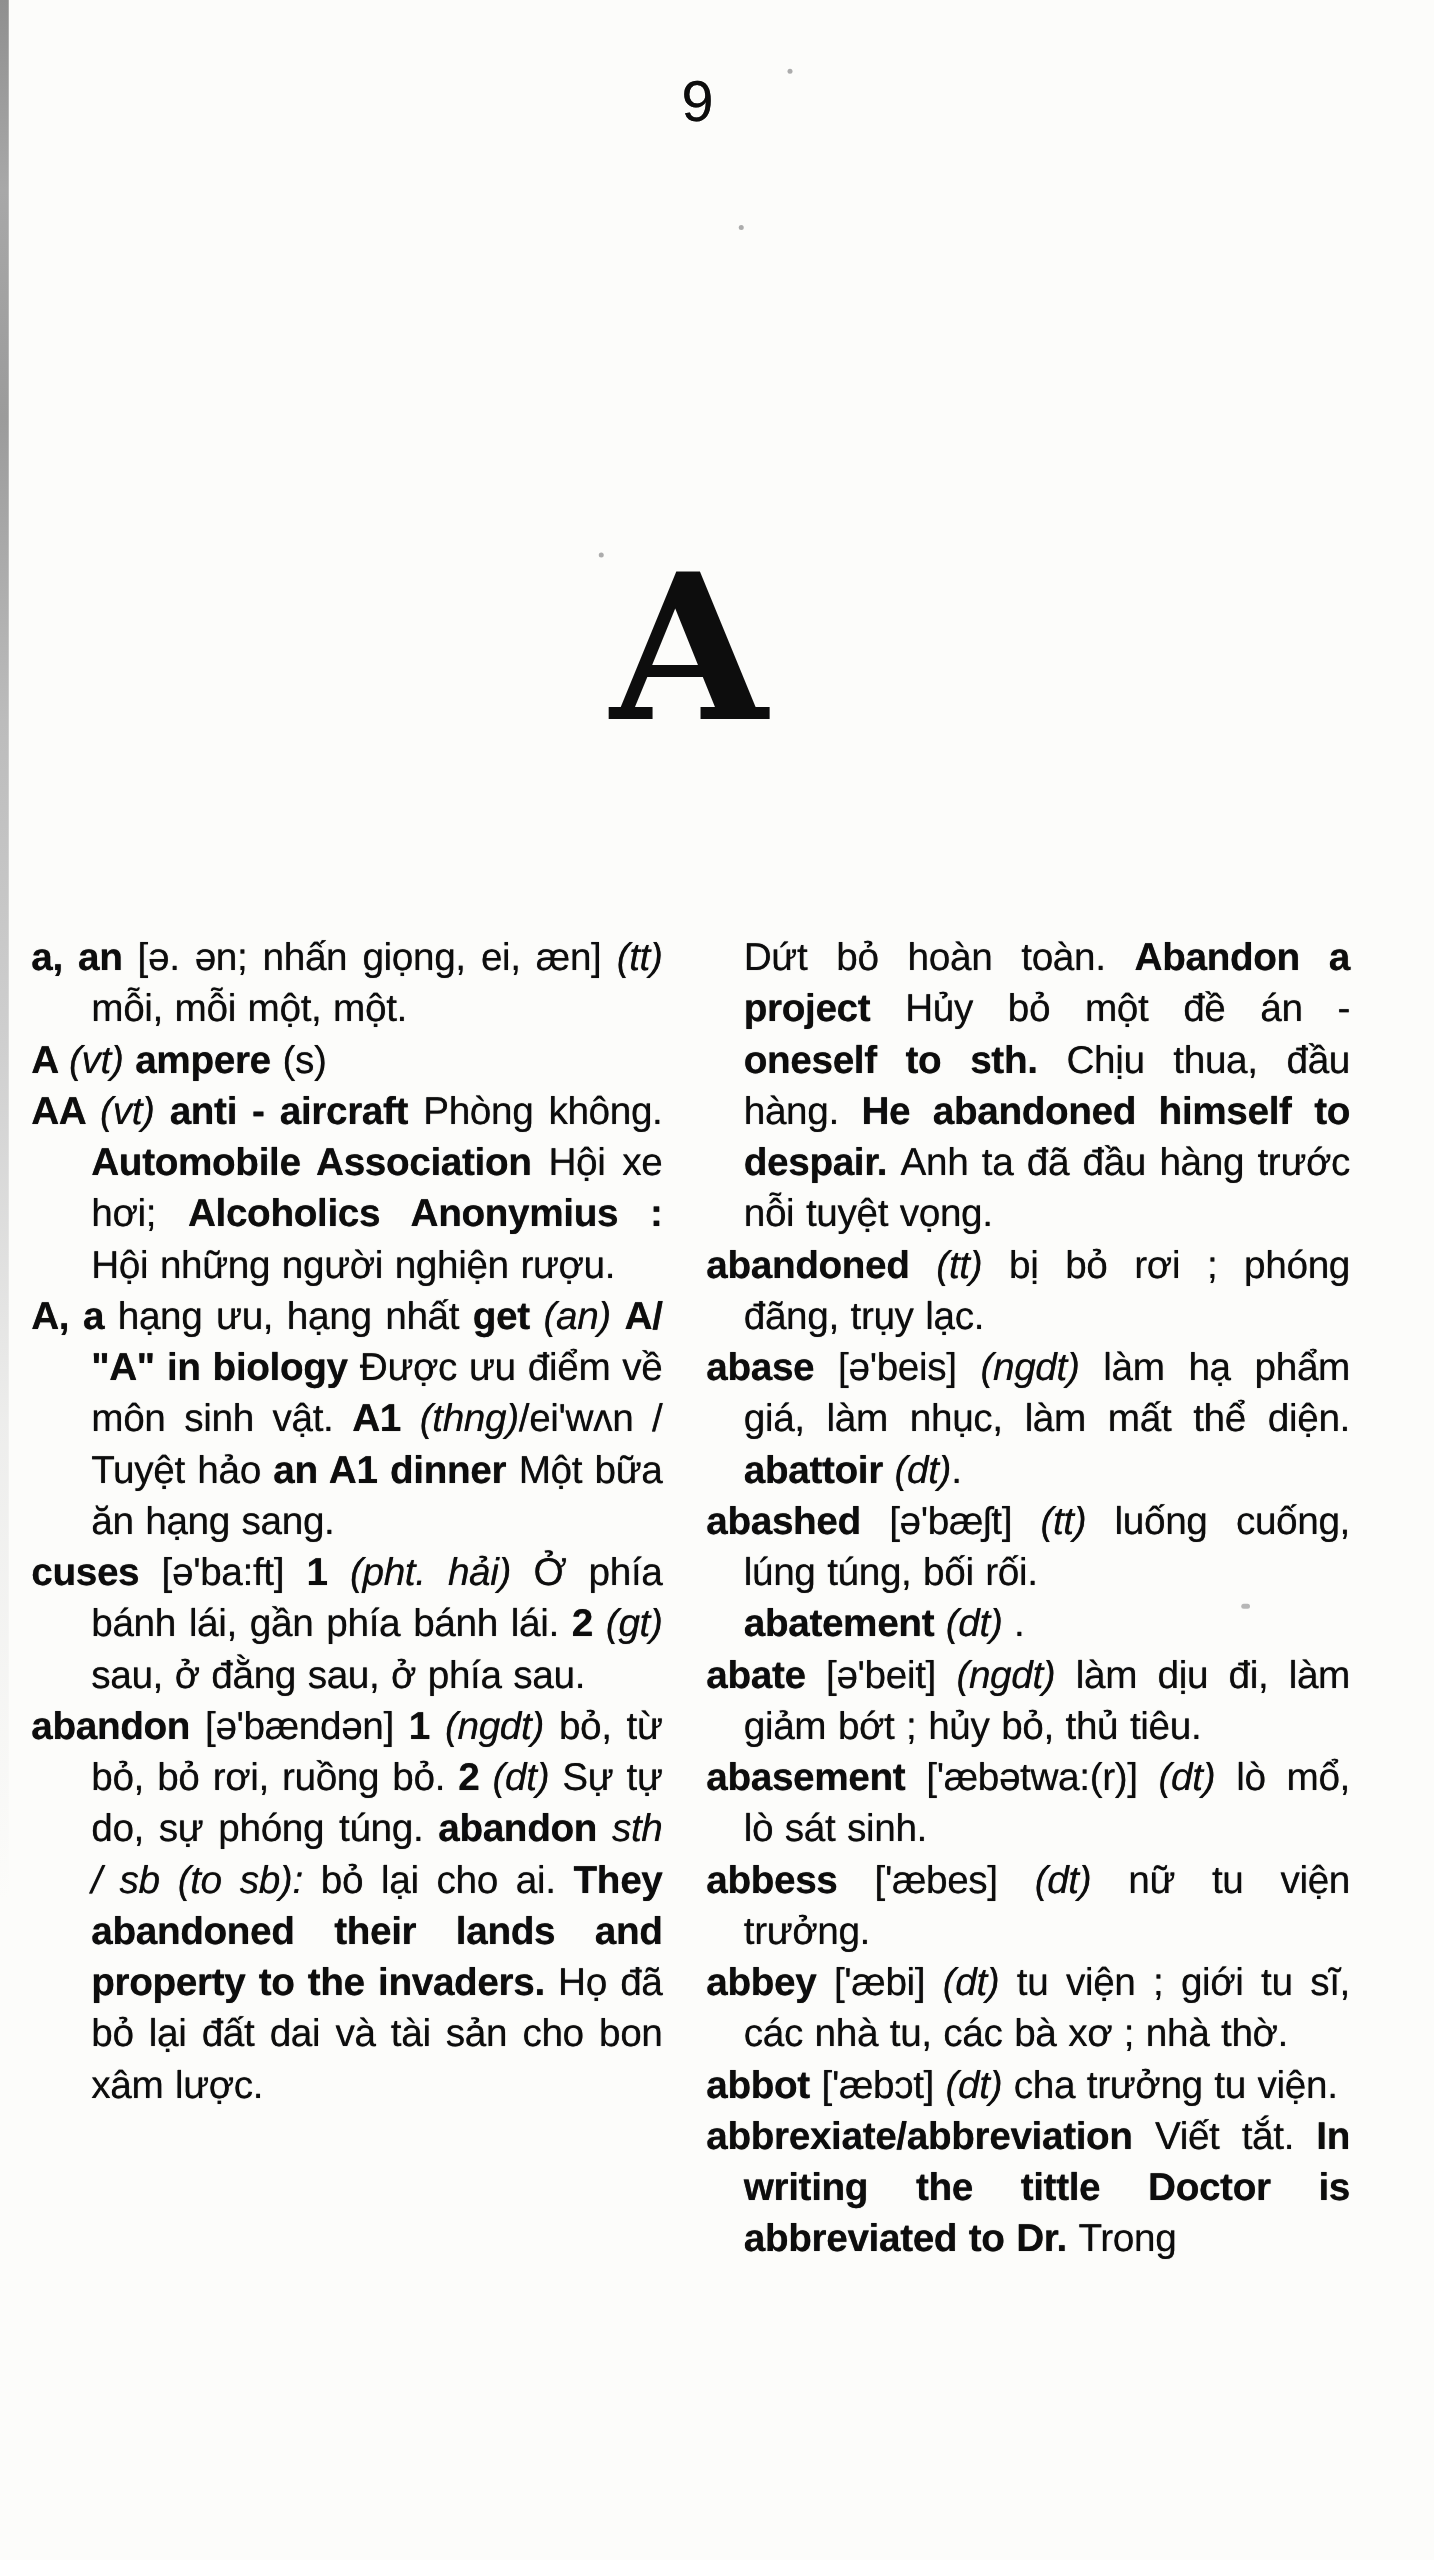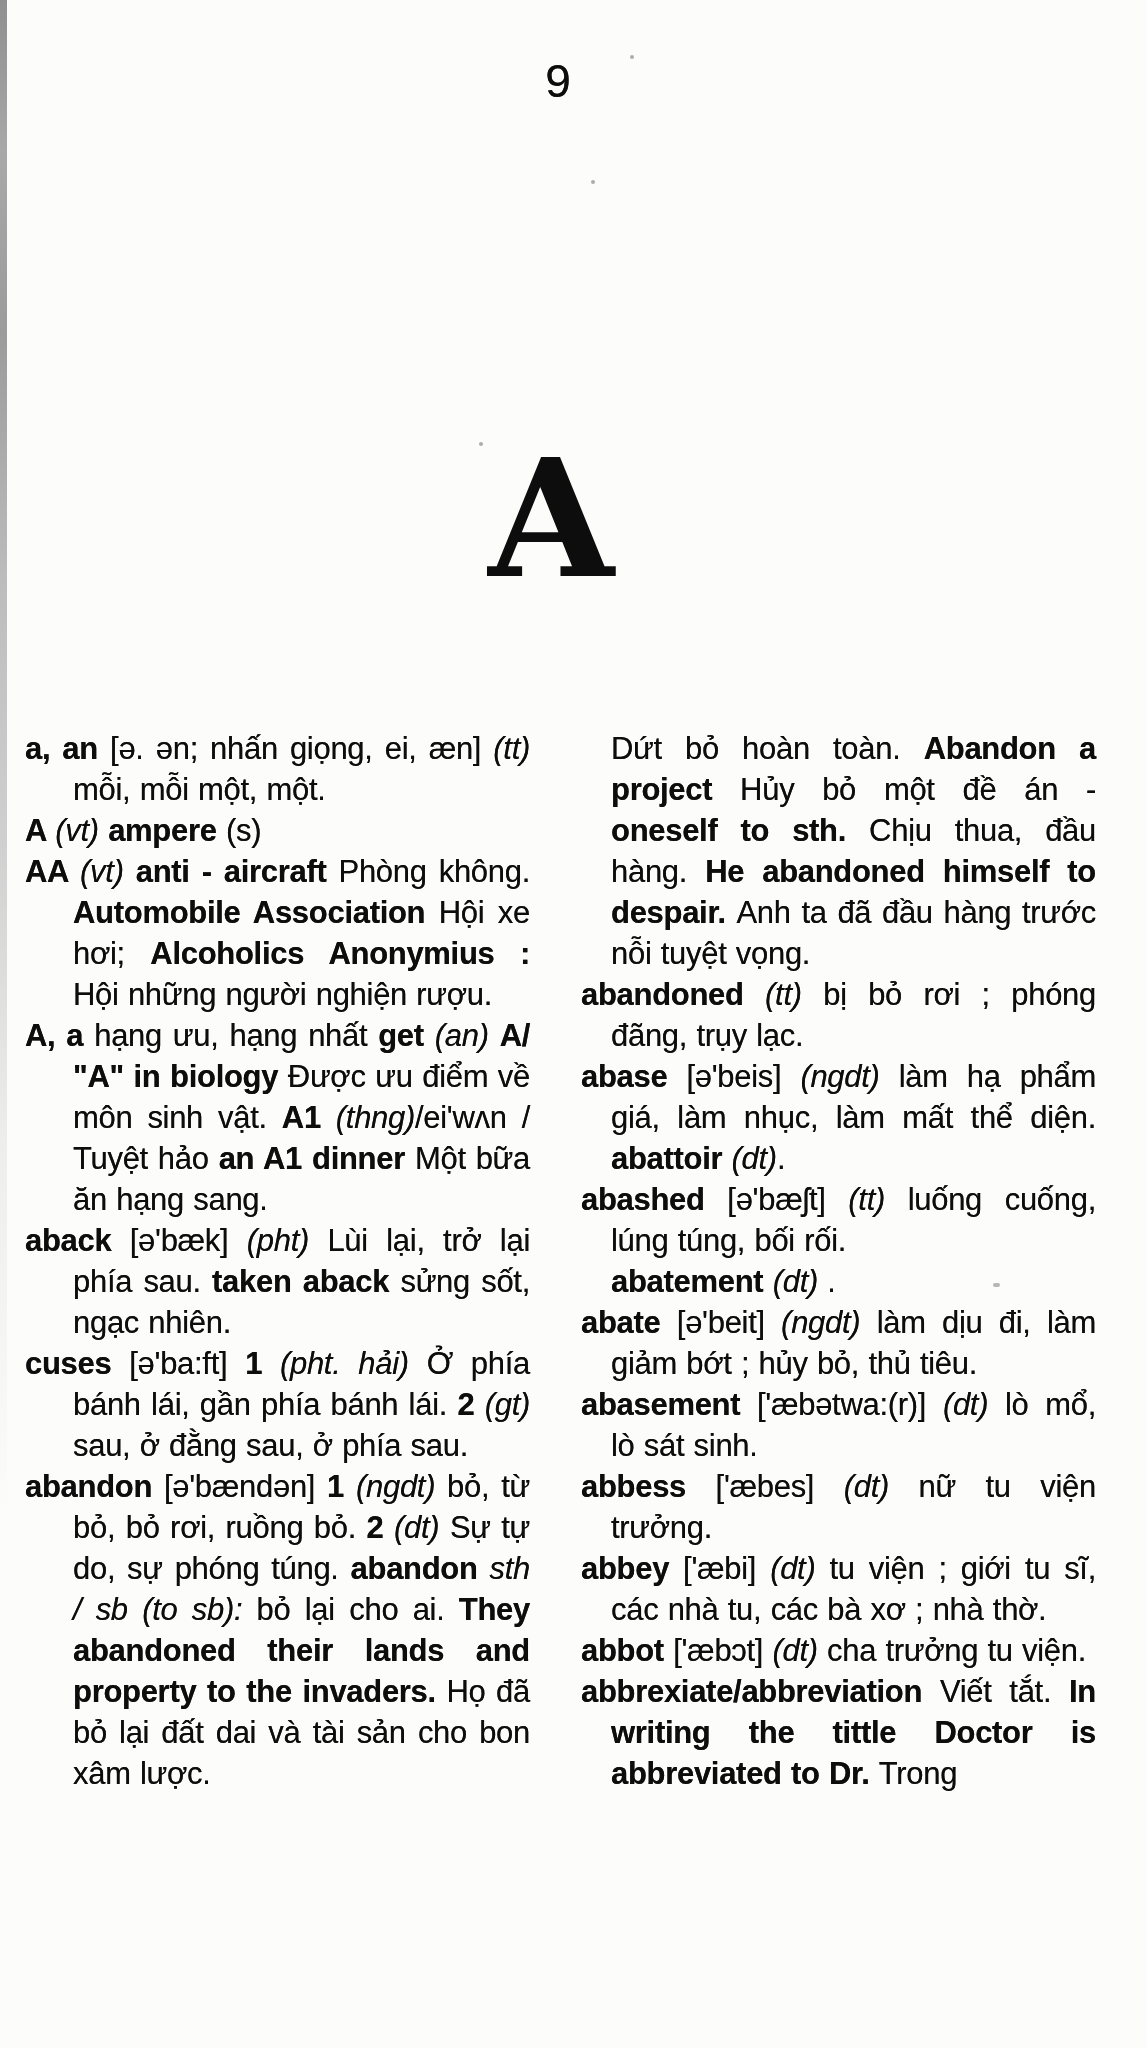--- a/index.html
+++ b/index.html
@@ -53,36 +53,35 @@
     left: 431px;
     width: 240px;
     text-align: center;
     font-family: "DejaVu Serif", "Liberation Serif", serif;
     font-weight: bold;
     font-size: 162px;
     line-height: 1;
   }
   .col {
     position: absolute;
-    top: 728px;
+    top: 745px;
     font-size: 31px;
     line-height: 41px;
     text-align: justify;
     letter-spacing: -0.3px;
     word-spacing: 1px;
     text-shadow: 0 0 0.6px rgba(0,0,0,0.75);
   }
   .col-left {
     left: 25px;
     width: 505px;
   }
   .col-right {
     left: 565px;
     width: 515px;
-    margin-left: 16px;
   }
   p.entry {
     margin: 0;
     padding-left: 48px;
     text-indent: -48px;
   }
   .col-right p.entry {
     padding-left: 30px;
     text-indent: -30px;
   }
@@ -107,21 +106,20 @@
 
   <div class="page-number">9</div>
 
   <div class="section-letter">A</div>
 
   <div class="col col-left">
       <p class="entry"><span class="b">a, an </span><span class="r">[ə. ən; nhấn giọng, ei, æn] </span><span class="i">(tt) </span><span class="r">mỗi, mỗi một, một.</span></p>
       <p class="entry"><span class="b">A </span><span class="i">(vt) </span><span class="b">ampere </span><span class="r">(s)</span></p>
       <p class="entry"><span class="b">AA </span><span class="i">(vt) </span><span class="b">anti - aircraft </span><span class="r">Phòng không. </span><span class="b">Automobile Association </span><span class="r">Hội xe hơi; </span><span class="b">Alcoholics Anonymius : </span><span class="r">Hội những người nghiện rượu.</span></p>
       <p class="entry"><span class="b">A, a </span><span class="r">hạng ưu, hạng nhất </span><span class="b">get </span><span class="i">(an) </span><span class="b">A/ "A" in biology </span><span class="r">Được ưu điểm về môn sinh vật. </span><span class="b">A1 </span><span class="i">(thng)</span><span class="r">/ei'wʌn / Tuyệt hảo </span><span class="b">an A1 dinner </span><span class="r">Một bữa ăn hạng sang.</span></p>
-      <p class="entry"><span class="b">aback </span><span class="r">[ə'bæk] </span><span class="i">(pht) </span><span class="r">Lùi lại, trở lại phía sau. </span><span class="b">taken aback </span><span class="r">sửng sốt, ngạc nhiên.</span></p>
       <p class="entry"><span class="b">cuses </span><span class="r">[ə'ba:ft] </span><span class="b">1 </span><span class="i">(pht. hải) </span><span class="r">Ở phía bánh lái, gần phía bánh lái. </span><span class="b">2 </span><span class="i">(gt) </span><span class="r">sau, ở đằng sau, ở phía sau.</span></p>
       <p class="entry"><span class="b">abandon </span><span class="r">[ə'bændən] </span><span class="b">1 </span><span class="i">(ngdt) </span><span class="r">bỏ, từ bỏ, bỏ rơi, ruồng bỏ. </span><span class="b">2 </span><span class="i">(dt) </span><span class="r">Sự tự do, sự phóng túng. </span><span class="b">abandon </span><span class="i">sth / sb (to sb): </span><span class="r">bỏ lại cho ai. </span><span class="b">They abandoned their lands and property to the invaders. </span><span class="r">Họ đã bỏ lại đất dai và tài sản cho bon xâm lược.</span></p>
     </div>
   <div class="col col-right">
       <p class="entry continuation"><span class="r">Dứt bỏ hoàn toàn. </span><span class="b">Abandon a project </span><span class="r">Hủy bỏ một đề án - </span><span class="b">oneself to sth. </span><span class="r">Chịu thua, đầu hàng. </span><span class="b">He abandoned himself to despair. </span><span class="r">Anh ta đã đầu hàng trước nỗi tuyệt vọng.</span></p>
       <p class="entry"><span class="b">abandoned </span><span class="i">(tt) </span><span class="r">bị bỏ rơi ; phóng đãng, trụy lạc.</span></p>
       <p class="entry"><span class="b">abase </span><span class="r">[ə'beis] </span><span class="i">(ngdt) </span><span class="r">làm hạ phẩm giá, làm nhục, làm mất thể diện. </span><span class="b">abattoir </span><span class="i">(dt)</span><span class="r">.</span></p>
       <p class="entry"><span class="b">abashed </span><span class="r">[ə'bæʃt] </span><span class="i">(tt) </span><span class="r">luống cuống, lúng túng, bối rối.</span></p>
       <p class="entry continuation"><span class="b">abatement </span><span class="i">(dt)</span><span class="r"> .</span></p>
       <p class="entry"><span class="b">abate </span><span class="r">[ə'beit] </span><span class="i">(ngdt) </span><span class="r">làm dịu đi, làm giảm bớt ; hủy bỏ, thủ tiêu.</span></p>

